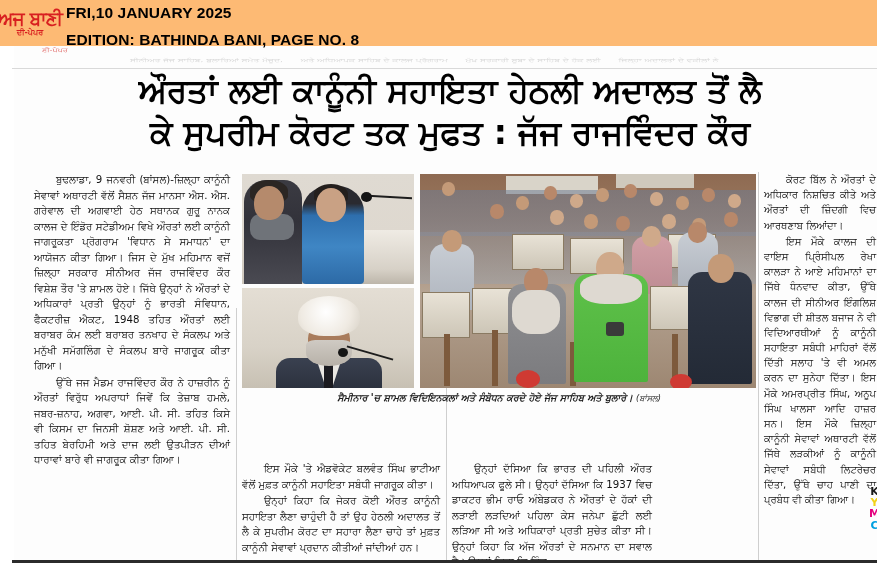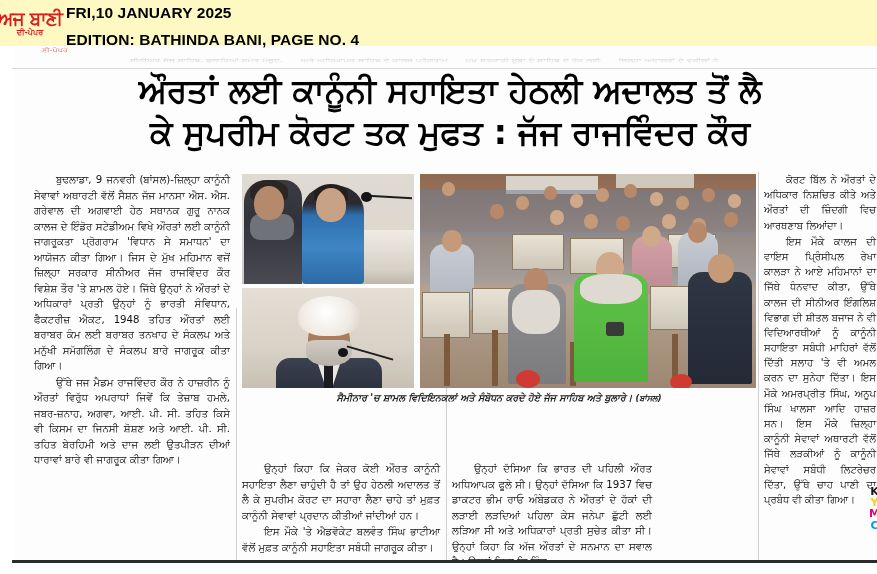--- a/index.html
+++ b/index.html
@@ -13,21 +13,21 @@
     font-family: "Liberation Sans", sans-serif;
     position: relative;
   }
 
   
   .masthead {
     position: absolute;
     left: 0; top: 0;
     width: 877px; height: 46px;
     display: flex; align-items: center;
-    background: #fef9c3;
+    background: #fdba74;
     z-index: 40;
   }
   .logo-box {
     width: 56px; height: 44px;
     margin-left: 2px;
     display: flex; flex-direction: column;
     align-items: center; justify-content: center;
     line-height: 1;
   }
   .logo-main {
@@ -173,21 +173,21 @@
     left: 230px; top: 346px;
     width: 514px;
     text-align: center;
     font-family: "DejaVu Sans", sans-serif;
     font-style: italic;
     font-weight: bold;
     font-size: 9.6px;
     color: #1a1a1a;
     white-space: nowrap;
   }
-  .photo-caption .credit { font-size: 8.2px; font-weight: bold; }
+  .photo-caption .credit { font-size: 8.2px; font-weight: normal; }
 
   
   .ph-bg { position: absolute; inset: 0; }
 
   
   .pod-wall { position:absolute; inset:0;
      background: linear-gradient(180deg,#dfdad2 0%,#ded8cf 55%,#cfc8bd 100%); }
   .pod-woman { position:absolute; left:60px; top:12px; width:62px; height:98px;
      background: linear-gradient(180deg,#2a2a30 0%,#2a2a30 18%,#2e6fae 30%,#3f86c4 62%,#2d6aa6 100%);
      border-radius: 26px 26px 4px 4px; }
@@ -288,21 +288,21 @@
 </head>
 <body>
 
 <div class="masthead">
   <div class="logo-box">
     <div class="logo-main">ਅਜ ਬਾਣੀ</div>
     <div class="logo-sub">ਦੀ-ਪੇਪਰ</div>
   </div>
   <div class="masthead-text">
     <div class="masthead-line">FRI,10 JANUARY 2025</div>
-    <div class="masthead-line">EDITION: BATHINDA BANI, PAGE NO. 4</div>
+    <div class="masthead-line">EDITION: BATHINDA BANI, PAGE NO. 8</div>
   </div>
 </div>
 
 <div class="page">
 
   <div class="edge-left"></div>
 
   <div class="ghost-red">ਣੀ-ਪੇਪਰ</div>
   <div class="ghost-row">
     <span class="ghost-seg">ਸੀਨੀਅਰ ਜੱਜ ਸਾਹਿਬ, ਬੁਲਾਰਿਆਂ ਸਮੇਤ ਮੌਜੂਦ,</span>
@@ -415,22 +415,22 @@
     <span class="credit">(ਬਾਂਸਲ)</span>
   </div>
 
   <div class="body-area">
     <div class="col" id="col1">
       <p>ਬੁਢਲਾਡਾ, 9 ਜਨਵਰੀ (ਬਾਂਸਲ)-ਜ਼ਿਲ੍ਹਾ ਕਾਨੂੰਨੀ ਸੇਵਾਵਾਂ ਅਥਾਰਟੀ ਵੱਲੋਂ ਸੈਸ਼ਨ ਜੱਜ ਮਾਨਸਾ ਐਸ. ਐਸ. ਗਰੇਵਾਲ ਦੀ ਅਗਵਾਈ ਹੇਠ ਸਥਾਨਕ ਗੁਰੂ ਨਾਨਕ ਕਾਲਜ ਦੇ ਇੰਡੋਰ ਸਟੇਡੀਅਮ ਵਿਖੇ ਔਰਤਾਂ ਲਈ ਕਾਨੂੰਨੀ ਜਾਗਰੂਕਤਾ ਪ੍ਰੋਗਰਾਮ 'ਵਿਧਾਨ ਸੇ ਸਮਾਧਨ' ਦਾ ਆਯੋਜਨ ਕੀਤਾ ਗਿਆ। ਜਿਸ ਦੇ ਮੁੱਖ ਮਹਿਮਾਨ ਵਜੋਂ ਜ਼ਿਲ੍ਹਾ ਸਰਕਾਰ ਸੀਨੀਅਰ ਜੱਜ ਰਾਜਵਿੰਦਰ ਕੌਰ ਵਿਸ਼ੇਸ਼ ਤੌਰ 'ਤੇ ਸ਼ਾਮਲ ਹੋਏ। ਜਿੱਥੇ ਉਨ੍ਹਾਂ ਨੇ ਔਰਤਾਂ ਦੇ ਅਧਿਕਾਰਾਂ ਪ੍ਰਤੀ ਉਨ੍ਹਾਂ ਨੂੰ ਭਾਰਤੀ ਸੰਵਿਧਾਨ, ਫੈਕਟਰੀਜ਼ ਐਕਟ, 1948 ਤਹਿਤ ਔਰਤਾਂ ਲਈ ਬਰਾਬਰ ਕੰਮ ਲਈ ਬਰਾਬਰ ਤਨਖਾਹ ਦੇ ਸੰਕਲਪ ਅਤੇ ਮਨੁੱਖੀ ਸਮੱਗਲਿੰਗ ਦੇ ਸੰਕਲਪ ਬਾਰੇ ਜਾਗਰੂਕ ਕੀਤਾ ਗਿਆ।</p>
       <p>ਉੱਥੇ ਜਜ ਮੈਡਮ ਰਾਜਵਿੰਦਰ ਕੌਰ ਨੇ ਹਾਜ਼ਰੀਨ ਨੂੰ ਔਰਤਾਂ ਵਿਰੁੱਧ ਅਪਰਾਧਾਂ ਜਿਵੇਂ ਕਿ ਤੇਜ਼ਾਬ ਹਮਲੇ, ਜਬਰ-ਜ਼ਨਾਹ, ਅਗਵਾ, ਆਈ. ਪੀ. ਸੀ. ਤਹਿਤ ਕਿਸੇ ਵੀ ਕਿਸਮ ਦਾ ਜਿਨਸੀ ਸ਼ੋਸ਼ਣ ਅਤੇ ਆਈ. ਪੀ. ਸੀ. ਤਹਿਤ ਬੇਰਹਿਮੀ ਅਤੇ ਦਾਜ ਲਈ ਉਤਪੀੜਨ ਦੀਆਂ ਧਾਰਾਵਾਂ ਬਾਰੇ ਵੀ ਜਾਗਰੂਕ ਕੀਤਾ ਗਿਆ।</p>
     </div>
 
     <div class="col" id="col2">
+      <p>ਇਸ ਮੌਕੇ 'ਤੇ ਐਡਵੋਕੇਟ ਬਲਵੰਤ ਸਿੰਘ ਭਾਟੀਆ ਵੱਲੋਂ ਮੁਫ਼ਤ ਕਾਨੂੰਨੀ ਸਹਾਇਤਾ ਸਬੰਧੀ ਜਾਗਰੂਕ ਕੀਤਾ।</p>
       <p>ਉਨ੍ਹਾਂ ਕਿਹਾ ਕਿ ਜੇਕਰ ਕੋਈ ਔਰਤ ਕਾਨੂੰਨੀ ਸਹਾਇਤਾ ਲੈਣਾ ਚਾਹੁੰਦੀ ਹੈ ਤਾਂ ਉਹ ਹੇਠਲੀ ਅਦਾਲਤ ਤੋਂ ਲੈ ਕੇ ਸੁਪਰੀਮ ਕੋਰਟ ਦਾ ਸਹਾਰਾ ਲੈਣਾ ਚਾਹੇ ਤਾਂ ਮੁਫ਼ਤ ਕਾਨੂੰਨੀ ਸੇਵਾਵਾਂ ਪ੍ਰਦਾਨ ਕੀਤੀਆਂ ਜਾਂਦੀਆਂ ਹਨ।</p>
-      <p>ਇਸ ਮੌਕੇ 'ਤੇ ਐਡਵੋਕੇਟ ਬਲਵੰਤ ਸਿੰਘ ਭਾਟੀਆ ਵੱਲੋਂ ਮੁਫ਼ਤ ਕਾਨੂੰਨੀ ਸਹਾਇਤਾ ਸਬੰਧੀ ਜਾਗਰੂਕ ਕੀਤਾ।</p>
     </div>
 
     <div class="col" id="col3">
       <p>ਉਨ੍ਹਾਂ ਦੱਸਿਆ ਕਿ ਭਾਰਤ ਦੀ ਪਹਿਲੀ ਔਰਤ ਅਧਿਆਪਕ ਫੂਲੇ ਸੀ। ਉਨ੍ਹਾਂ ਦੱਸਿਆ ਕਿ 1937 ਵਿਚ ਡਾਕਟਰ ਭੀਮ ਰਾਓ ਅੰਬੇਡਕਰ ਨੇ ਔਰਤਾਂ ਦੇ ਹੱਕਾਂ ਦੀ ਲੜਾਈ ਲੜਦਿਆਂ ਪਹਿਲਾ ਕੇਸ ਜਨੇਪਾ ਛੁੱਟੀ ਲਈ ਲੜਿਆ ਸੀ ਅਤੇ ਅਧਿਕਾਰਾਂ ਪ੍ਰਤੀ ਸੁਚੇਤ ਕੀਤਾ ਸੀ। ਉਨ੍ਹਾਂ ਕਿਹਾ ਕਿ ਅੱਜ ਔਰਤਾਂ ਦੇ ਸਨਮਾਨ ਦਾ ਸਵਾਲ ਹੈ। ਉਨ੍ਹਾਂ ਕਿਹਾ ਕਿ ਹਿੰਦੂ</p>
     </div>
 
     <div class="col" id="col4">
       <p>ਕੋਰਟ ਬਿੱਲ ਨੇ ਔਰਤਾਂ ਦੇ ਅਧਿਕਾਰ ਨਿਸ਼ਚਿਤ ਕੀਤੇ ਅਤੇ ਔਰਤਾਂ ਦੀ ਜ਼ਿੰਦਗੀ ਵਿਚ ਆਰਥਣਾਬ ਲਿਆਂਦਾ।</p>
       <p>ਇਸ ਮੌਕੇ ਕਾਲਜ ਦੀ ਵਾਇਸ ਪ੍ਰਿੰਸੀਪਲ ਰੇਖਾ ਕਾਲੜਾ ਨੇ ਆਏ ਮਹਿਮਾਨਾਂ ਦਾ ਜਿੱਥੇ ਧੰਨਵਾਦ ਕੀਤਾ, ਉੱਥੇ ਕਾਲਜ ਦੀ ਸੀਨੀਅਰ ਇੰਗਲਿਸ਼ ਵਿਭਾਗ ਦੀ ਸ਼ੀਤਲ ਬਜਾਜ ਨੇ ਵੀ ਵਿਦਿਆਰਥੀਆਂ ਨੂੰ ਕਾਨੂੰਨੀ ਸਹਾਇਤਾ ਸਬੰਧੀ ਮਾਹਿਰਾਂ ਵੱਲੋਂ ਦਿੱਤੀ ਸਲਾਹ 'ਤੇ ਵੀ ਅਮਲ ਕਰਨ ਦਾ ਸੁਨੇਹਾ ਦਿੱਤਾ। ਇਸ ਮੌਕੇ ਅਮਰਪ੍ਰੀਤ ਸਿੰਘ, ਅਨੂਪ ਸਿੰਘ ਖਾਲਸਾ ਆਦਿ ਹਾਜ਼ਰ ਸਨ। ਇਸ ਮੌਕੇ ਜ਼ਿਲ੍ਹਾ ਕਾਨੂੰਨੀ ਸੇਵਾਵਾਂ ਅਥਾਰਟੀ ਵੱਲੋਂ ਜਿੱਥੇ ਲੜਕੀਆਂ ਨੂੰ ਕਾਨੂੰਨੀ ਸੇਵਾਵਾਂ ਸਬੰਧੀ ਲਿਟਰੇਚਰ ਦਿੱਤਾ, ਉੱਥੇ ਚਾਹ ਪਾਣੀ ਦਾ ਪ੍ਰਬੰਧ ਵੀ ਕੀਤਾ ਗਿਆ।</p>
     </div>

